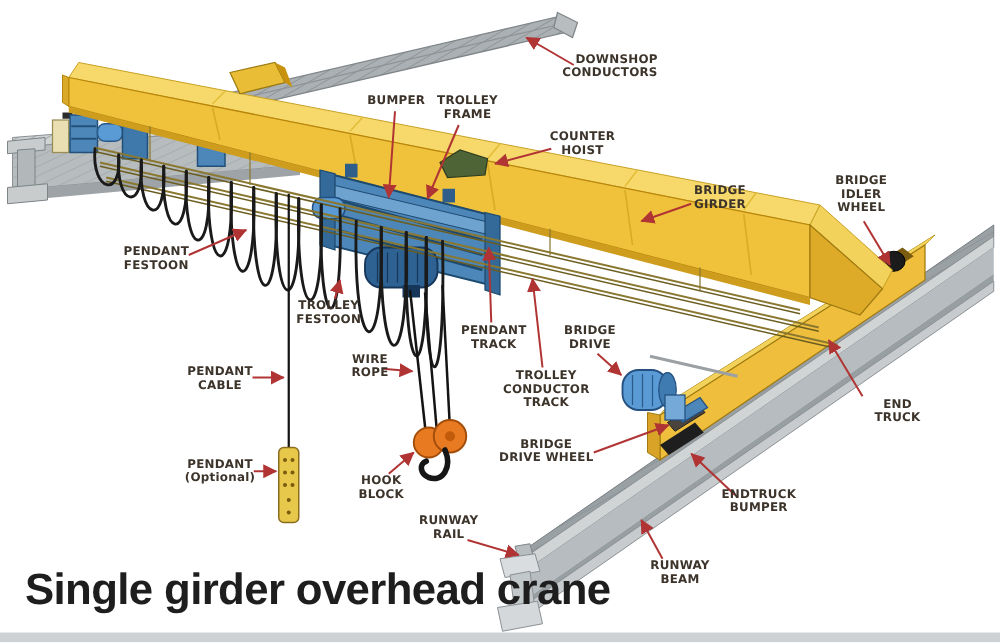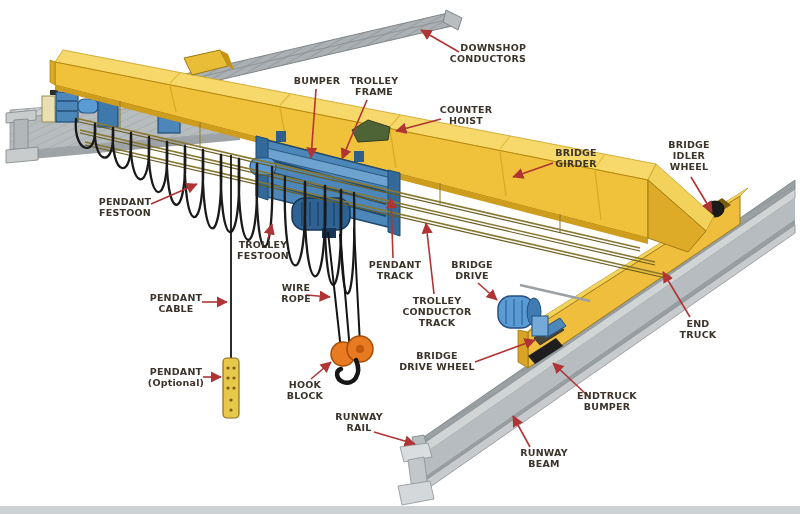--- a/index.html
+++ b/index.html
@@ -18,21 +18,21 @@
   .lbl-pendant-festoon{left:125px;top:197px;}
   .lbl-trolley-festoon{left:263px;top:240px;}
   .lbl-pendant-cable{left:176px;top:293px;}
   .lbl-pendant-optional{left:176px;top:367px;}
   .lbl-wire-rope{left:296px;top:283px;}
   .lbl-hook-block{left:305px;top:380px;}
   .lbl-pendant-track{left:395px;top:260px;}
   .lbl-trolley-conductor-track{left:437px;top:296px;}
   .lbl-bridge-drive{left:472px;top:260px;}
   .lbl-bridge-drive-wheel{left:437px;top:351px;}
-  .lbl-end-truck{left:698px;top:319px;}
+  .lbl-end-truck{left:718px;top:319px;}
   .lbl-endtruck-bumper{left:607px;top:391px;}
   .lbl-runway-rail{left:359px;top:412px;}
   .lbl-runway-beam{left:544px;top:448px;}
   #title{position:absolute;left:20px;top:452px;
          font:700 35px "Liberation Sans",sans-serif;color:#1e1e1e;letter-spacing:-.5px;}
 </style>
 </head>
 <body>
 
 <div id="stage">
@@ -293,14 +293,15 @@
 DRIVE WHEEL</div>
 <div class="lbl lbl-end-truck">END
 TRUCK</div>
 <div class="lbl lbl-endtruck-bumper">ENDTRUCK
 BUMPER</div>
 <div class="lbl lbl-runway-rail">RUNWAY
 RAIL</div>
 <div class="lbl lbl-runway-beam">RUNWAY
 BEAM</div>
 
+<div id="title">Single girder overhead crane</div>
 
 </div>
 
 </body></html>

